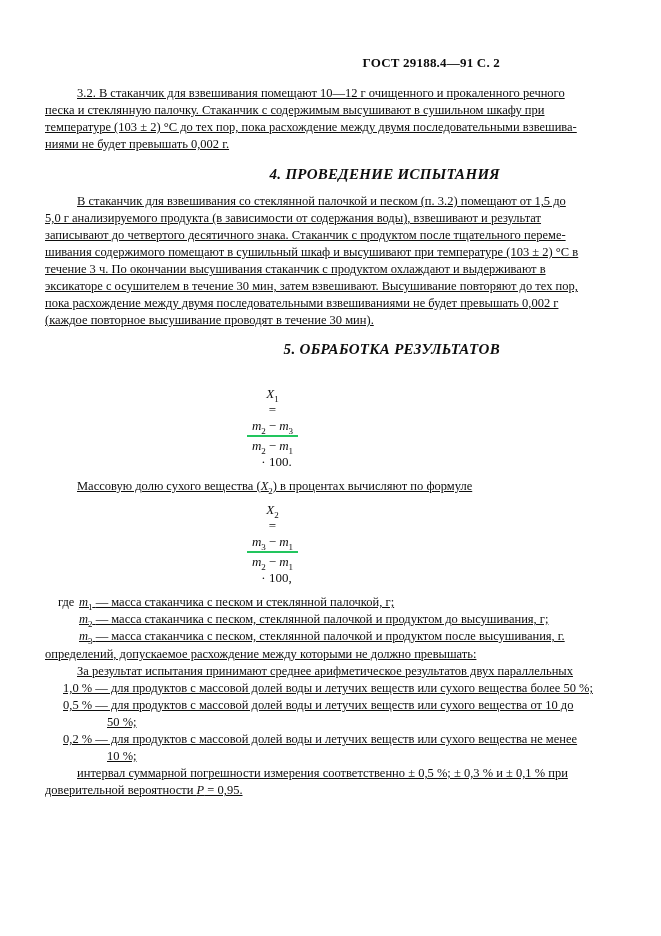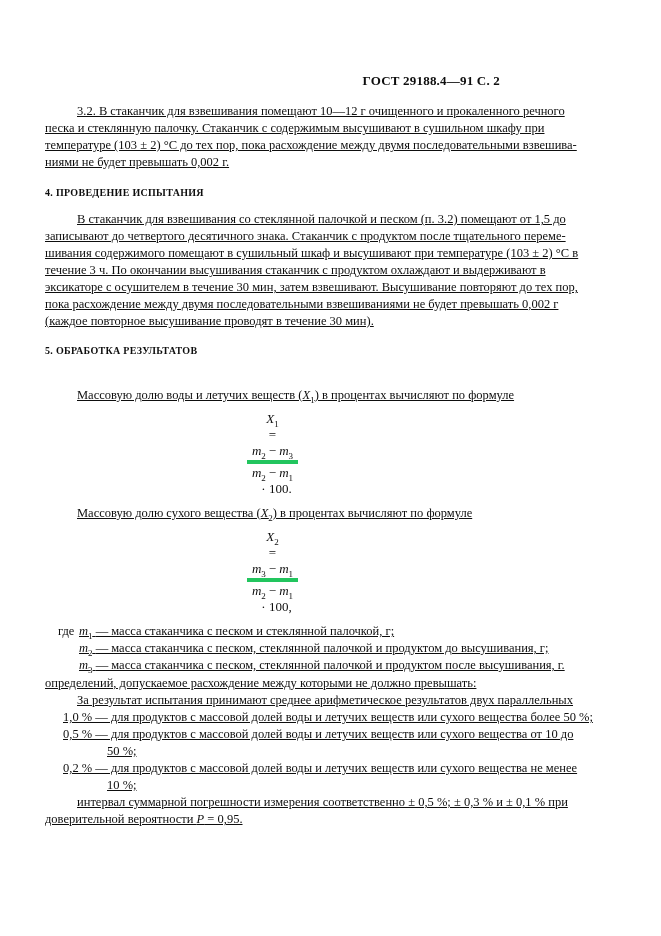--- a/index.html
+++ b/index.html
@@ -4,61 +4,62 @@
 <style>
   * { margin: 0; padding: 0; box-sizing: border-box; }
   html, body { background: #ffffff; }
   body {
     width: 661px; height: 936px;
     color: #0e0e0e;
     font-family: "Liberation Serif", "DejaVu Serif", serif;
     font-size: 12.5px;
     overflow: hidden;
   }
-  .page { padding: 73px 44px 0 45px; width: 544px; height: 936px; }
+  .page { padding: 55px 44px 0 45px; width: 544px; height: 936px; }
 
   .hdr {
     text-align: right;
     font-weight: bold;
     font-size: 13px;
     letter-spacing: 0.2px;
   }
 
   .line { line-height: 17px; white-space: nowrap; text-decoration: underline; }
   .j { text-align: justify; text-align-last: justify; }
   .ind { text-indent: 32px; }
 
   .para { margin-top: 14px; }
 
   .heading {
-    text-align: left;
+    text-align: right;
     font-weight: bold;
-    font-size: 10px;
+    font-size: 15px;
     letter-spacing: 0.3px;
     line-height: 17px;
     margin-top: 13px;
     margin-bottom: 10px;
+    font-style: italic;
   }
   .heading5 { margin-top: 12px; margin-bottom: 28px; }
 
   i { font-style: italic; }
   sub {
     font-size: 9px;
     line-height: 0;
     vertical-align: baseline;
     position: relative;
     top: 3.5px;
   }
   .vs { white-space: nowrap; }
 
   .formula { text-align: center; margin: 7px 0 8px 0; }
   .formula-inner { display: inline-flex; align-items: center; font-size: 13px; flex-direction: column; }
   .frac { display: inline-block; text-align: center; }
   .num, .den { display: block; padding: 0 5px; line-height: 16px; }
-  .num { border-bottom: 4px solid #22c55e; padding-bottom: 1px; }
+  .num { border-bottom: 2px solid #22c55e; padding-bottom: 1px; }
   .den { padding-top: 1px; }
   .eq { margin: 0 7px; }
   .tail { margin-left: 8px; white-space: pre; text-align: center; }
   .op { margin: 0 3px; }
 
   .def-block { margin-top: 5px; }
   .def-line { padding-left: 13px; }
   .lead { display: inline-block; width: 21px; }
 
   .result-para { margin-top: 1px; }
@@ -78,31 +79,31 @@
     <div class="line j ind">3.2. В стаканчик для взвешивания помещают 10—12 г очищенного и прокаленного речного</div>
     <div class="line j">песка и стеклянную палочку. Стаканчик с содержимым высушивают в сушильном шкафу при</div>
     <div class="line j">температуре (103 ± 2) °С до тех пор, пока расхождение между двумя последовательными взвешива-</div>
     <div class="line">ниями не будет превышать 0,002 г.</div>
   </div>
 
   <div class="heading">4. ПРОВЕДЕНИЕ ИСПЫТАНИЯ</div>
 
   <div class="para" style="margin-top:10px;">
     <div class="line j ind">В стаканчик для взвешивания со стеклянной палочкой и песком (п. 3.2) помещают от 1,5 до</div>
+    <div class="line j">5,0 г анализируемого продукта (в зависимости от содержания воды), взвешивают и результат</div>
     <div class="line j">записывают до четвертого десятичного знака. Стаканчик с продуктом после тщательного переме-</div>
     <div class="line j">шивания содержимого помещают в сушильный шкаф и высушивают при температуре (103 ± 2) °С в</div>
     <div class="line j">течение 3 ч. По окончании высушивания стаканчик с продуктом охлаждают и выдерживают в</div>
     <div class="line j">эксикаторе с осушителем в течение 30 мин, затем взвешивают. Высушивание повторяют до тех пор,</div>
     <div class="line j">пока расхождение между двумя последовательными взвешиваниями не будет превышать 0,002 г</div>
     <div class="line">(каждое повторное высушивание проводят в течение 30 мин).</div>
   </div>
 
   <div class="heading heading5">5. ОБРАБОТКА РЕЗУЛЬТАТОВ</div>
 
-  <div class="line ind"><span>Массовую долю воды и летучих веществ (</span><span class="vs"><i>X</i><sub>1</sub></span><span>) в процентах вычисляют по формуле</span></div>
 
   <div class="formula">
     <span class="formula-inner">
       <span class="vs"><i>X</i><sub>1</sub></span>
       <span class="eq">=</span>
       <span class="frac">
         <span class="num"><span class="vs"><i>m</i><sub>2</sub></span><span class="op">−</span><span class="vs"><i>m</i><sub>3</sub></span></span>
         <span class="den"><span class="vs"><i>m</i><sub>2</sub></span><span class="op">−</span><span class="vs"><i>m</i><sub>1</sub></span></span>
       </span>
       <span class="tail">· 100.</span>

